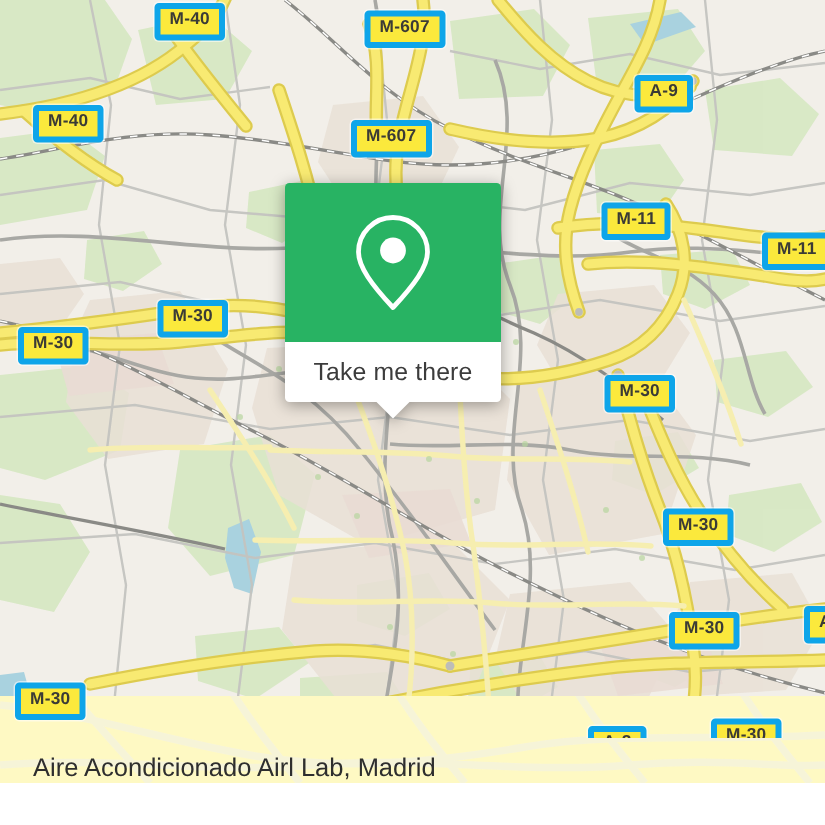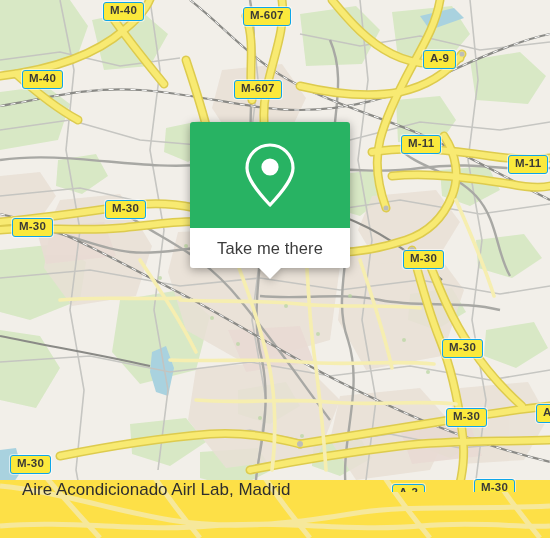--- a/index.html
+++ b/index.html
@@ -28,21 +28,21 @@
     position: absolute;
     left: 0; top: 0;
     width: 550px;
     height: 492px;
   }
 
   
   .shield {
     position: absolute;
     background: #fbe93c;
-    border: 1px solid #0ea5e9;
+    border: 4px solid #0ea5e9;
     border-radius: 3px;
     color: #3b3b36;
     font-family: "Liberation Sans", sans-serif;
     font-size: 11.5px;
     font-weight: bold;
     letter-spacing: .2px;
     padding: 2px 6px 3px 6px;
     line-height: 1;
     white-space: nowrap;
     box-shadow: 0 0 0 1px rgba(255,255,255,.55);
@@ -61,21 +61,21 @@
     padding: 3px 8px 4px 10px;
     z-index: 10;
     white-space: nowrap;
   }
 
   
   #popup-card {
     position: absolute;
     left: 190px;
     top: 122px;
-    width: 160px;
+    width: 144px;
     z-index: 20;
     filter: drop-shadow(0 2px 5px rgba(0,0,0,.35));
     text-align: center;
   }
   #popup-top {
     background: #28b363;
     border-radius: 3px 3px 0 0;
     height: 106px;
     display: flex;
     align-items: center;
@@ -104,26 +104,26 @@
     width: 0; height: 0;
     border-left: 11px solid transparent;
     border-right: 11px solid transparent;
     border-top: 11px solid #ffffff;
   }
 
   
   #footer {
     position: absolute;
     left: 0;
-    top: 480px;
+    top: 464px;
     width: 550px;
     height: 58px;
-    background: #fde047;
+    background: #fef9c3;
     display: flex;
-    align-items: flex-start;
+    align-items: flex-end;
     justify-content: space-between;
     box-sizing: border-box;
     padding: 0 18px 0 22px;
     overflow: hidden;
   }
   #footer-watermark {
     position: absolute;
     left: 0; top: 0;
     width: 550px; height: 58px;
     pointer-events: none;

